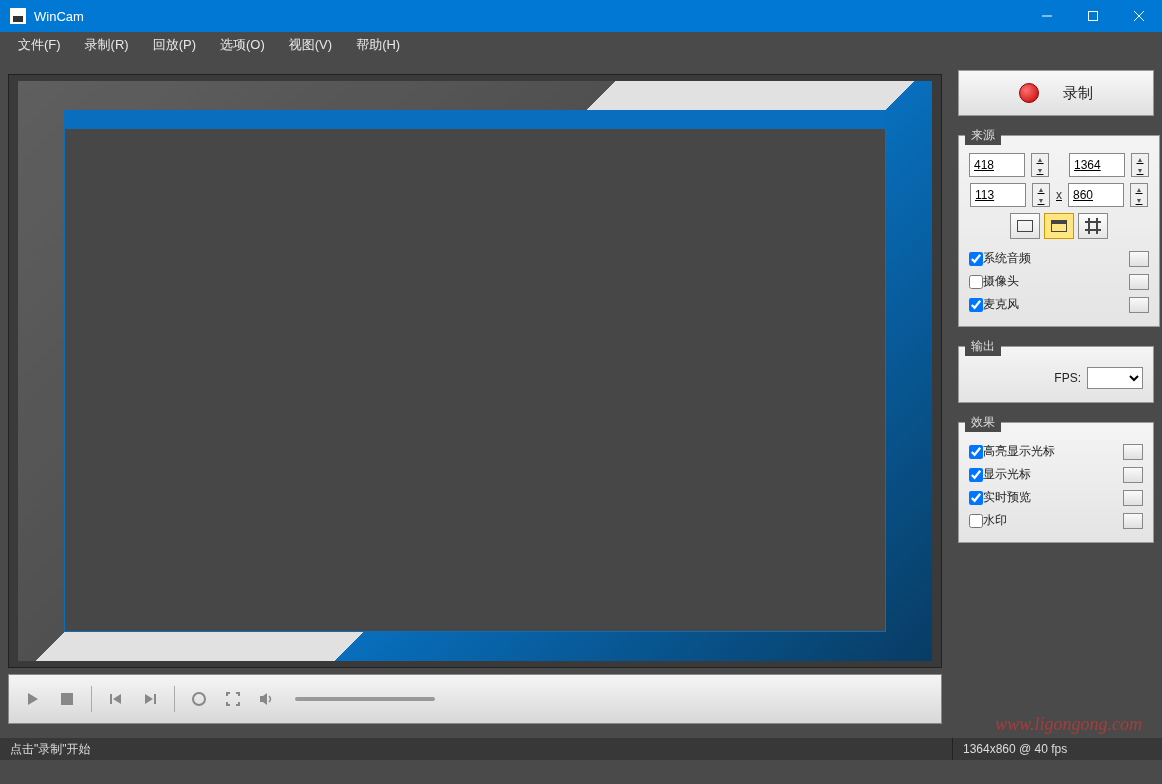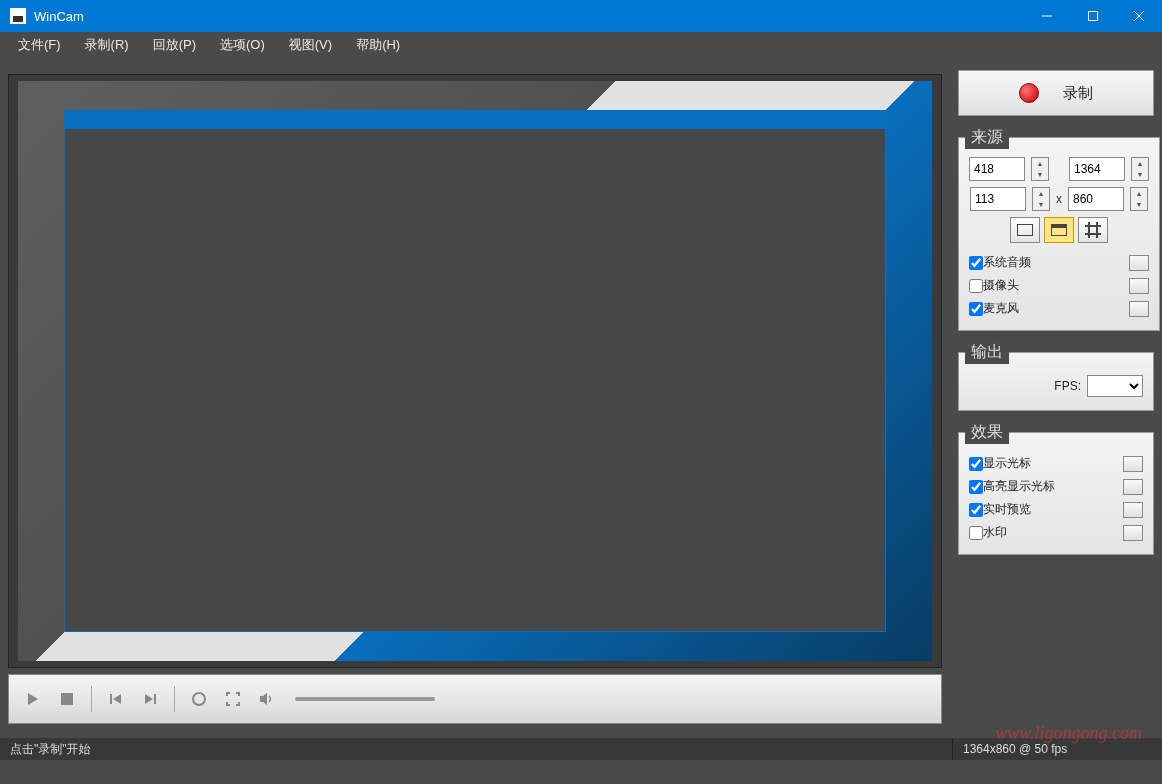--- a/index.html
+++ b/index.html
@@ -30,25 +30,25 @@
 .pb-slider { flex:0 0 140px; height:4px; background:#999; border-radius:2px; margin-left:8px; }
 
 
 .sidebar { width: 212px; background: #4a4a4a; padding: 8px; display: flex; flex-direction: column; gap: 10px; overflow-y:auto; }
 .record-panel { background: linear-gradient(#f8f8f8,#e0e0e0); border:1px solid #999; padding: 12px; display:flex; align-items:center; justify-content:center; gap:24px; }
 .rec-dot { width:20px; height:20px; border-radius:50%; background: radial-gradient(circle at 35% 35%, #ff7070, #c00000); border:1px solid #800; }
 .rec-label { font-size:15px; color:#222; }
 
 .group { background: #e8e8e8; border:1px solid #999; }
 fieldset.group { padding: 8px 10px 10px 10px; }
-fieldset.group legend { font-size:16px; color:#222; padding:0 4px; background:#4a4a4a; color:#ddd; margin-left:-4px; padding:1px 6px; }
+fieldset.group legend { font-size:12px; color:#222; padding:0 4px; background:#4a4a4a; color:#ddd; margin-left:-4px; padding:1px 6px; }
 fieldset.group { background: linear-gradient(#f4f4f4,#e4e4e4); }
 .group legend { background: transparent; color:#333; }
 
-.dim-row { display:flex; align-items:center; gap:6px; margin-bottom:6px; justify-content:center; }
+.dim-row { display:flex; align-items:center; gap:6px; margin-bottom:6px; justify-content:center;text-decoration:underline; }
 .dim-input { width:56px; height:24px; border:1px solid #888; background:white; font-size:12px; padding:0 4px; }
 .spinner { width:18px; height:24px; border:1px solid #888; background:#f0f0f0; display:flex; flex-direction:column; }
 .spinner div { flex:1; display:flex; align-items:center; justify-content:center; font-size:7px; color:#555; }
 .dim-x { font-size:12px; color:#333; }
 
 .mode-row { display:flex; justify-content:center; gap:4px; margin-top:6px; }
 .mode-btn { width:30px; height:26px; border:1px solid #888; background:linear-gradient(#fdfdfd,#e5e5e5); display:flex; align-items:center; justify-content:center; }
 .mode-btn.active { background:#ffe680; border-color:#cc9900; }
 .mode-icon { width:16px; height:12px; border:1.5px solid #444; }
 .mode-icon.fs::after { content:""; display:block; width:100%; height:3px; background:#444; }
@@ -68,21 +68,21 @@
 .statusbar { height:22px; background:#383838; color:#ddd; font-size:12px; display:flex; align-items:center; }
 .statusbar .cell { padding:0 10px; height:100%; display:flex; align-items:center; border-left:1px solid #222; }
 .statusbar .cell:first-child { border-left:none; flex:1; }
 
 .separator-h { height:6px; background:#4a4a4a; }
 
 
 .nested { position:absolute; inset:5% 5% 5% 5%; background:#fff; border:1px solid #0078d4; }
 .nested .nb { height:18px; background:#0078d4; }
 .nested-body { position:absolute; top:18px; bottom:0; left:0; right:0; background:#4a4a4a; }
-.watermark { position:absolute; bottom:40px; right:20px; color:rgba(255,50,50,0.5); font-style:italic; font-size:18px; font-family: cursive; }
+.watermark { position:absolute; bottom:49px; right:20px; color:rgba(255,50,50,0.5); font-style:italic; font-size:18px; font-family: cursive; }
 </style>
 </head>
 <body>
 
 <div class="titlebar">
   <div class="icon"></div>
   <div class="title">WinCam</div>
   <div class="win-controls">
     <div class="win-btn">
       <svg width="10" height="10">
@@ -235,26 +235,26 @@
       <div class="out-row">
         <span>FPS:</span>
         <select class="sel"><option>30</option></select>
       </div>
     </fieldset>
 
     <fieldset class="group">
       <legend>效果</legend>
       <div class="check-row">
         <input type="checkbox" checked="" style="">
+        <span>高亮显示光标</span>
+        <div class="trail"></div>
+      </div>
+      <div class="check-row">
+        <input type="checkbox" checked="" style="">
         <span>显示光标</span>
-        <div class="trail"></div>
-      </div>
-      <div class="check-row">
-        <input type="checkbox" checked="" style="">
-        <span>高亮显示光标</span>
         <div class="trail"></div>
       </div>
       <div class="check-row">
         <input type="checkbox" checked="" style="">
         <span>实时预览</span>
         <div class="trail"></div>
       </div>
       <div class="check-row">
         <input type="checkbox" style="">
         <span>水印</span>
@@ -263,14 +263,14 @@
     </fieldset>
   </div>
 </div>
 
 <div class="separator-h"></div>
 
 <div class="watermark">www.ligongong.com</div>
 
 <div class="statusbar">
   <div class="cell">点击"录制"开始</div>
-  <div class="cell" style="width:210px">1364x860 @ 50 fps</div>
+  <div class="cell" style="width:210px">1364x860 @ 40 fps</div>
 </div>
 
 </body></html>

